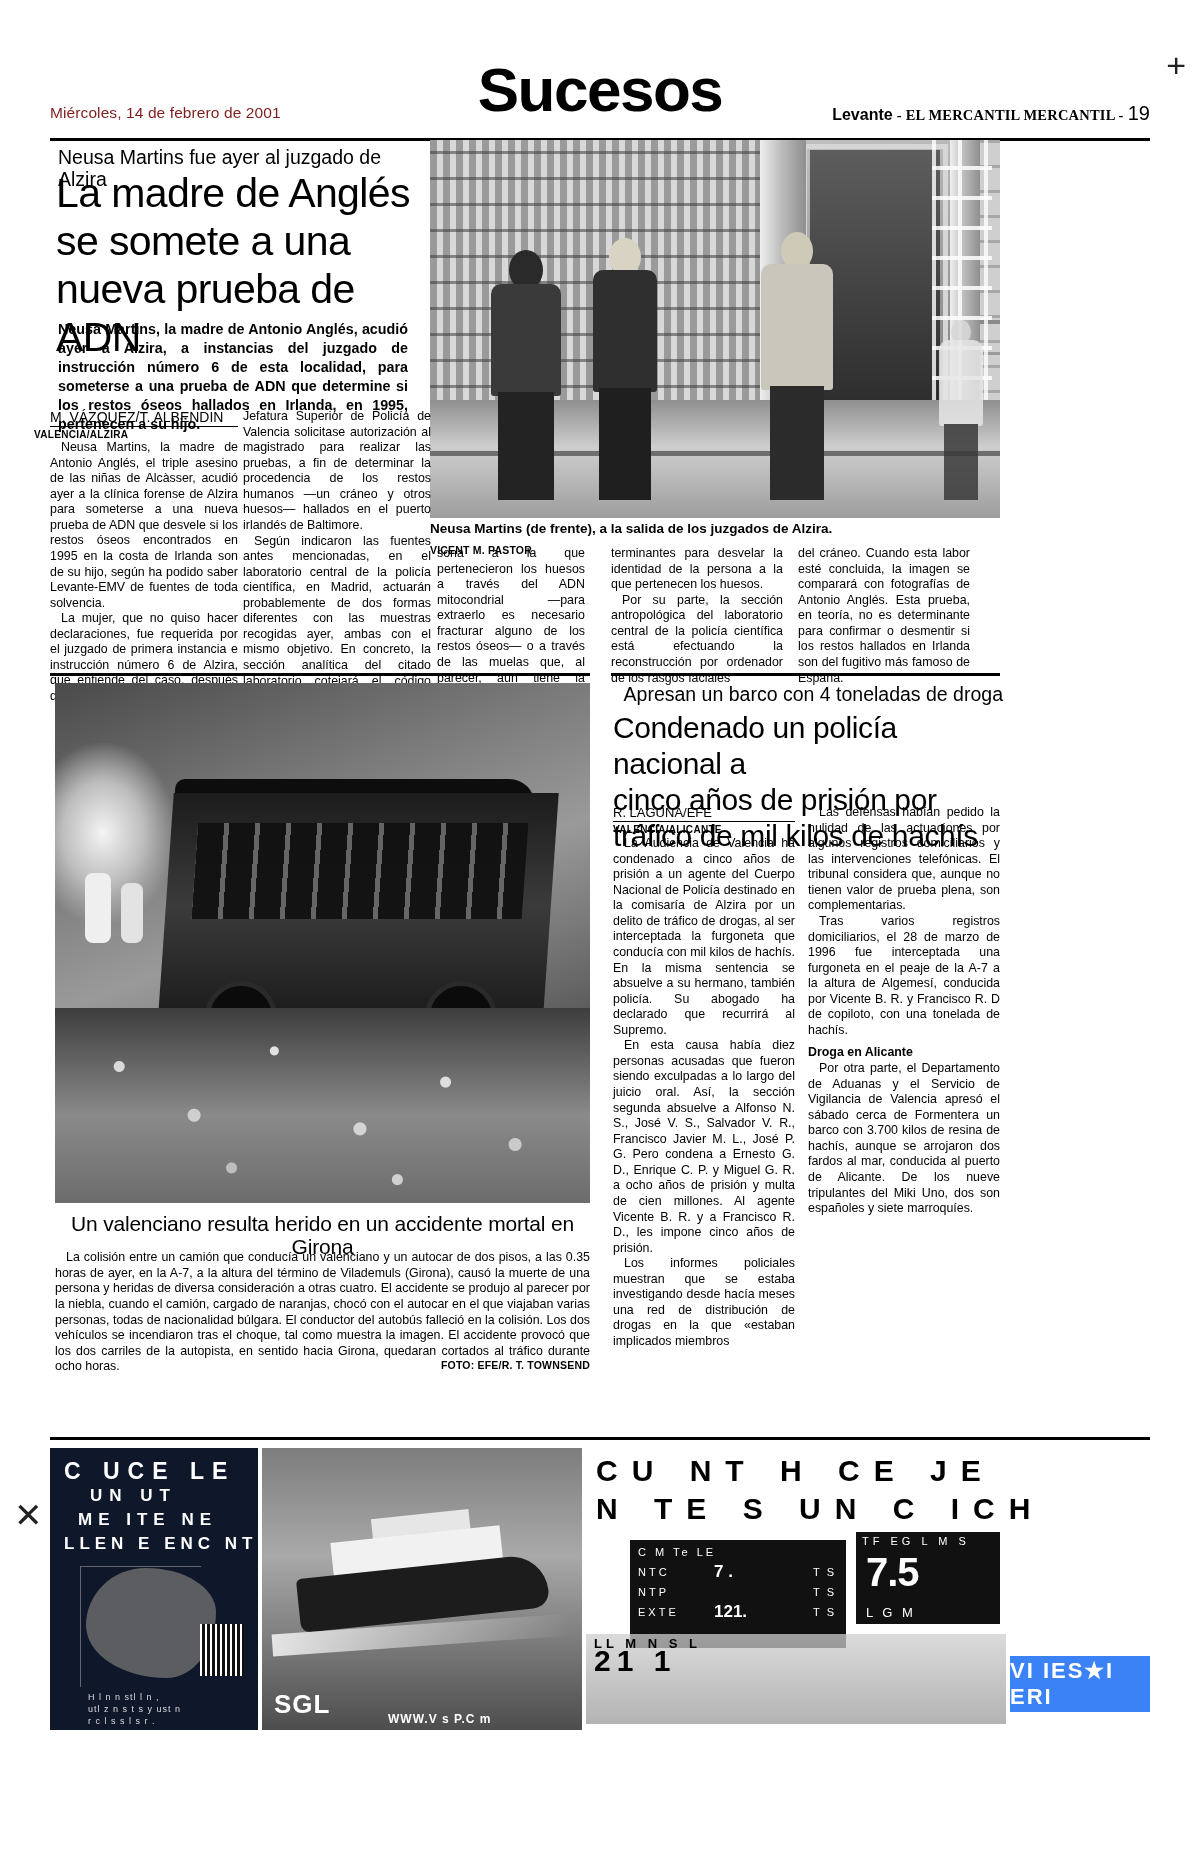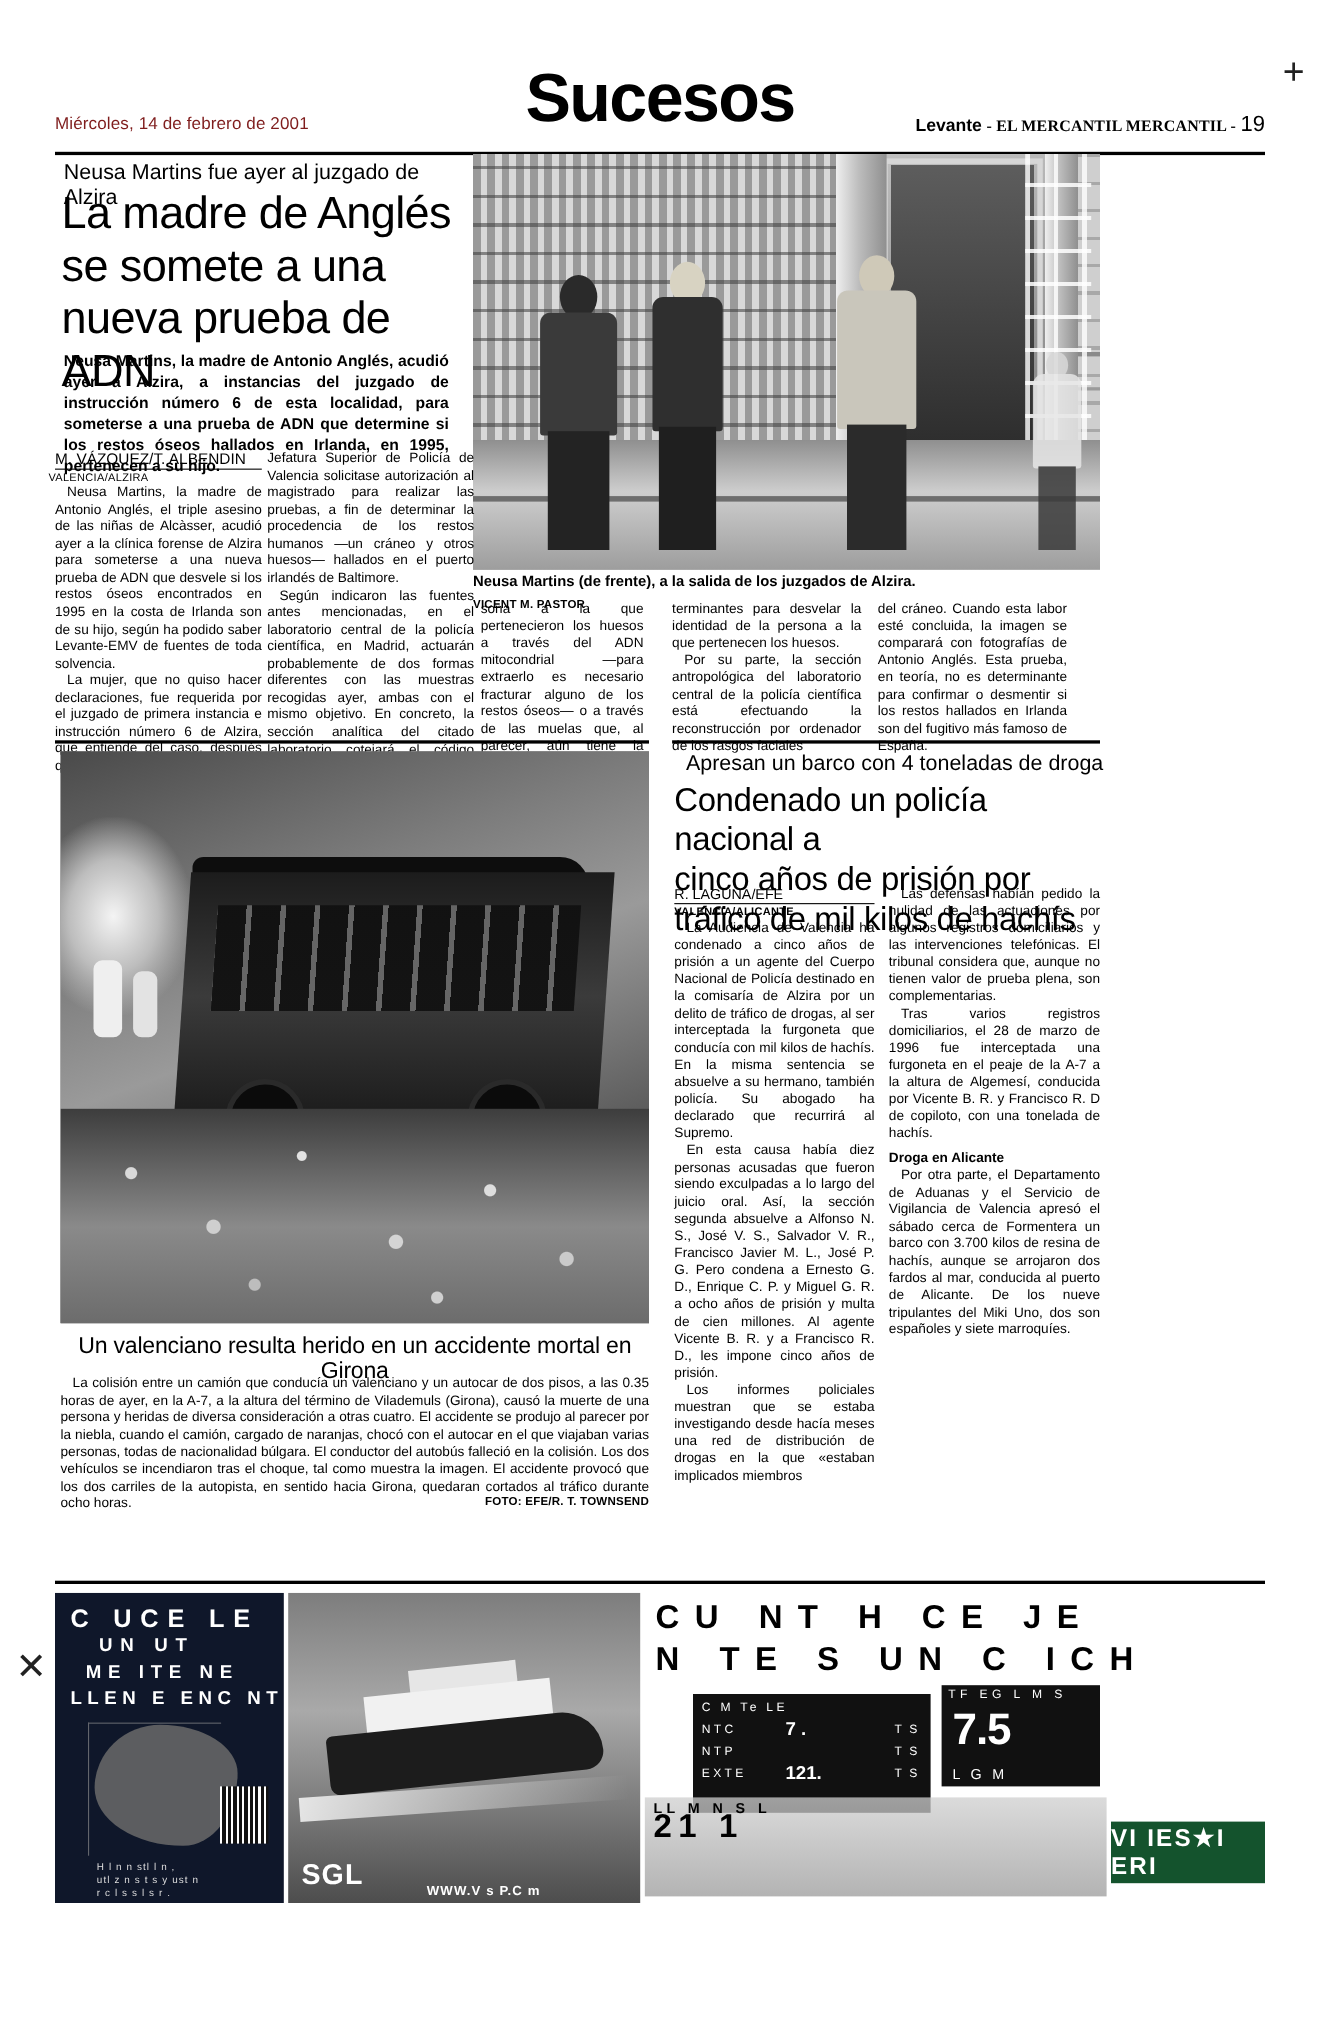--- a/index.html
+++ b/index.html
@@ -109,22 +109,22 @@
   }
   .cap-main{font-size:13.5px;font-weight:bold;}
   .cap-credit{font-size:10.5px;font-weight:bold;letter-spacing:.2px;white-space:nowrap;}
 
   
   .byline{
     position:absolute;left:50px;top:409px;width:188px;
     font-size:14px;border-bottom:1.5px solid #000;padding-bottom:1px;
   }
   .dateline{
-    position:absolute;left:44px;top:429px;width:188px;
-    font-size:10px;font-weight:normal;letter-spacing:.3px;
+    position:absolute;left:34px;top:429px;width:188px;
+    font-size:10px;font-weight:bold;letter-spacing:.3px;
   }
   .colA{position:absolute;left:50px;top:440px;width:188px;font-size:12.4px;line-height:1.255;text-align:justify;}
   .colB{position:absolute;left:243px;top:409px;width:188px;font-size:12.4px;line-height:1.255;text-align:justify;}
   .colC{position:absolute;left:437px;top:546px;width:148px;font-size:12.4px;line-height:1.255;text-align:justify;}
   .colD{position:absolute;left:611px;top:546px;width:172px;font-size:12.4px;line-height:1.255;text-align:justify;}
   .colE{position:absolute;left:798px;top:546px;width:172px;font-size:12.4px;line-height:1.255;text-align:justify;}
   .colA p,.colB p,.colC p,.colD p,.colE p{margin:0;text-indent:11px;}
   .colA p.noind,.colB p.noind,.colC p.noind,.colD p.noind,.colE p.noind{text-indent:0;}
 
   
@@ -231,21 +231,21 @@
   .ad-right .panel .u1{top:26px;}
   .ad-right .panel .u2{top:46px;}
   .ad-right .panel .u3{top:66px;}
   .ad-right .price{position:absolute;left:270px;top:84px;width:144px;height:92px;background:#111;color:#fff;}
   .ad-right .price .ph{position:absolute;left:6px;top:3px;font-size:11px;letter-spacing:4px;}
   .ad-right .price .pv{position:absolute;left:10px;top:18px;font-size:40px;font-weight:bold;letter-spacing:-1px;}
   .ad-right .price .pf{position:absolute;left:10px;bottom:4px;font-size:13px;letter-spacing:3px;}
   .ad-right .strip{position:absolute;left:0;top:186px;width:420px;height:90px;background:linear-gradient(180deg,#cfcfcf,#9a9a9a);opacity:.75;}
   .ad-right .num{position:absolute;left:8px;top:196px;font-size:30px;font-weight:bold;letter-spacing:6px;}
   .ad-right .small{position:absolute;left:8px;top:188px;font-size:13px;font-weight:bold;letter-spacing:4px;}
-  .ad-right .vi{position:absolute;left:424px;top:208px;width:140px;height:56px;background:#14532d;color:#fff;font-size:22px;font-weight:bold;display:flex;align-items:center;justify-content:center;letter-spacing:2px;}
+  .ad-right .vi{position:absolute;left:424px;top:208px;width:140px;height:56px;background:#3b82f6;color:#fff;font-size:22px;font-weight:bold;display:flex;align-items:center;justify-content:center;letter-spacing:2px;}
 </style>
 </head>
 <body>
 
 <div class="page">
 
   <div class="cropmark cm-tr">+</div>
   <div class="cropmark cm-bl">✕</div>
 
   <div class="masthead">

